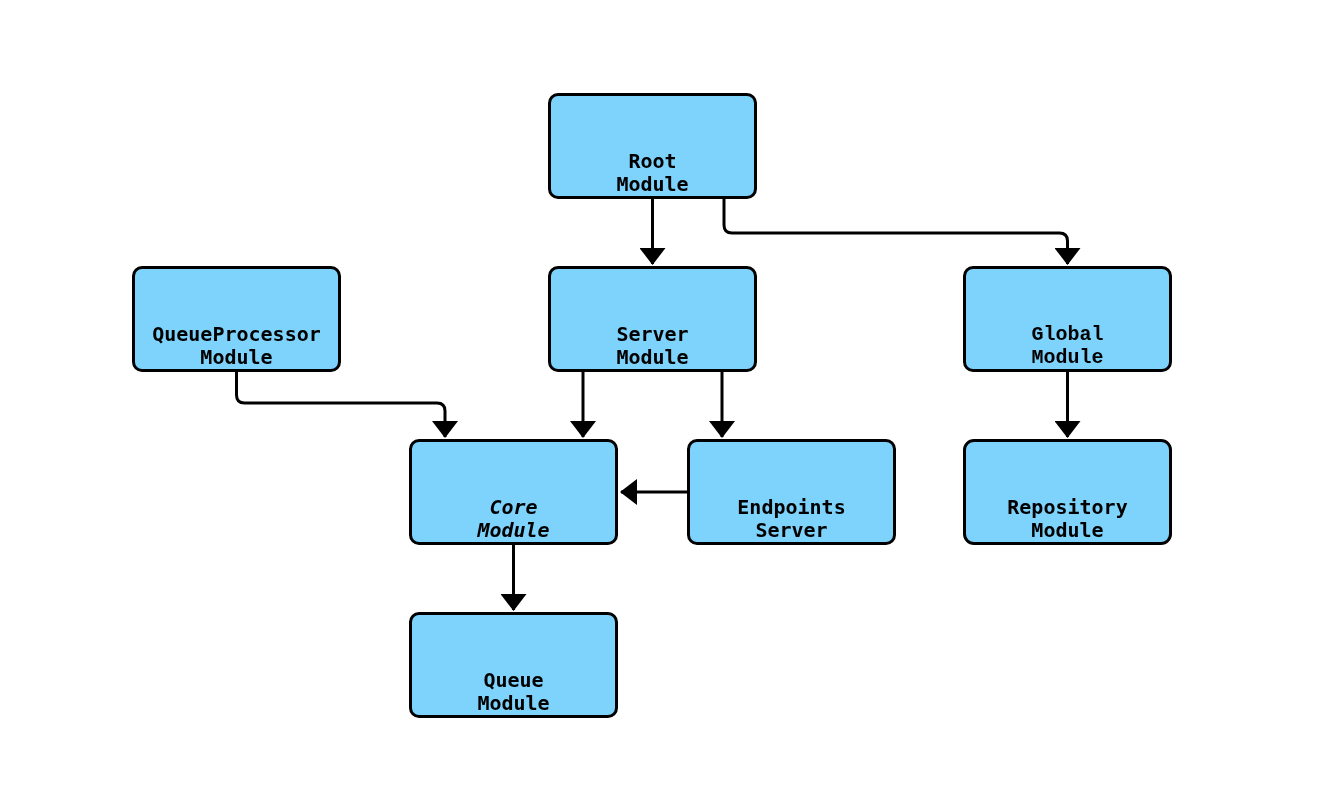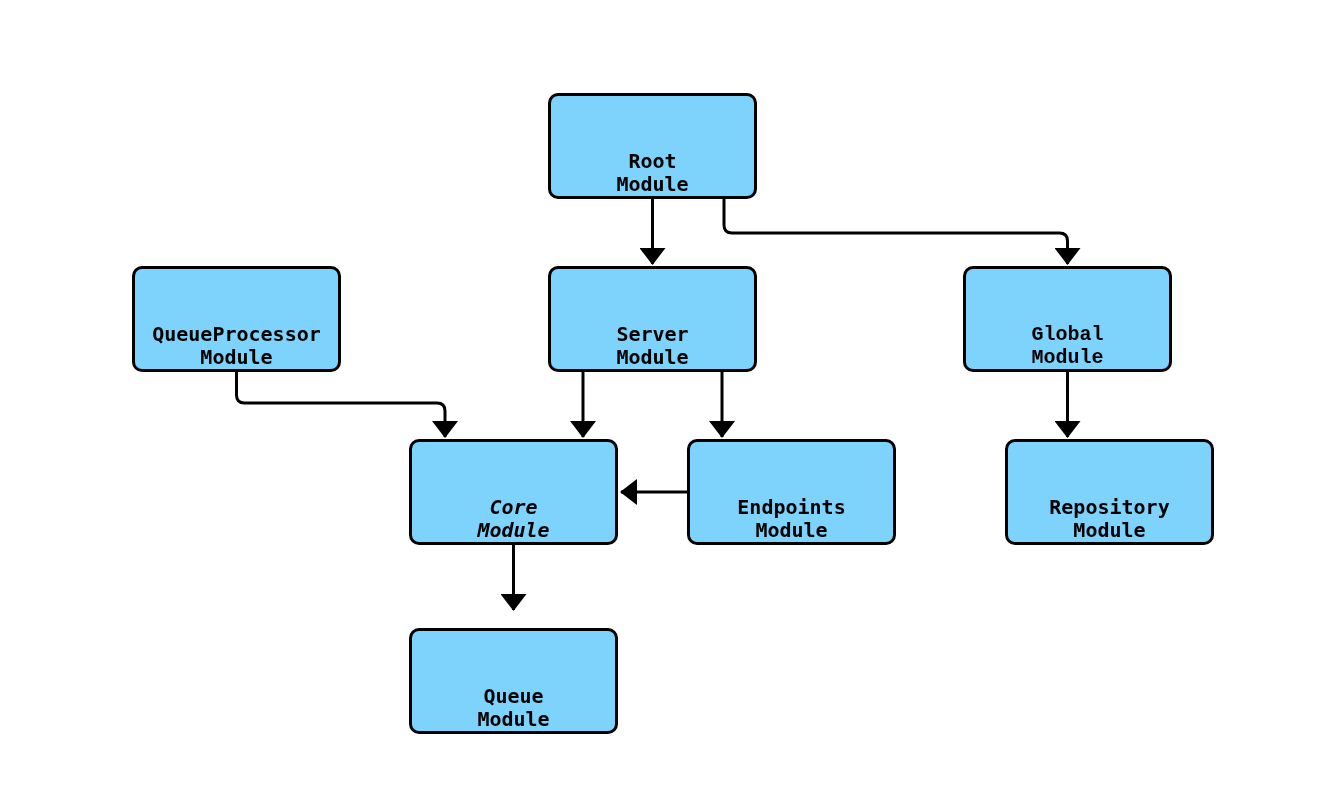--- a/index.html
+++ b/index.html
@@ -97,26 +97,26 @@
 Module</span>
   </div>
 
   <div class="node" style="left:409px; top:439px;font-style:italic;">
     <span class="node-label">Core
 Module</span>
   </div>
 
   <div class="node" style="left:687px; top:439px;">
     <span class="node-label">Endpoints
-Module</span>
+Server</span>
   </div>
 
-  <div class="node" style="left:1005px; top:439px;">
+  <div class="node" style="left:963px; top:439px;border-radius:11px;">
     <span class="node-label">Repository
 Module</span>
   </div>
 
-  <div class="node" style="left:409px; top:628px;">
+  <div class="node" style="left:409px; top:612px;">
     <span class="node-label">Queue
 Module</span>
   </div>
 
 </div>
 
 </body></html>

